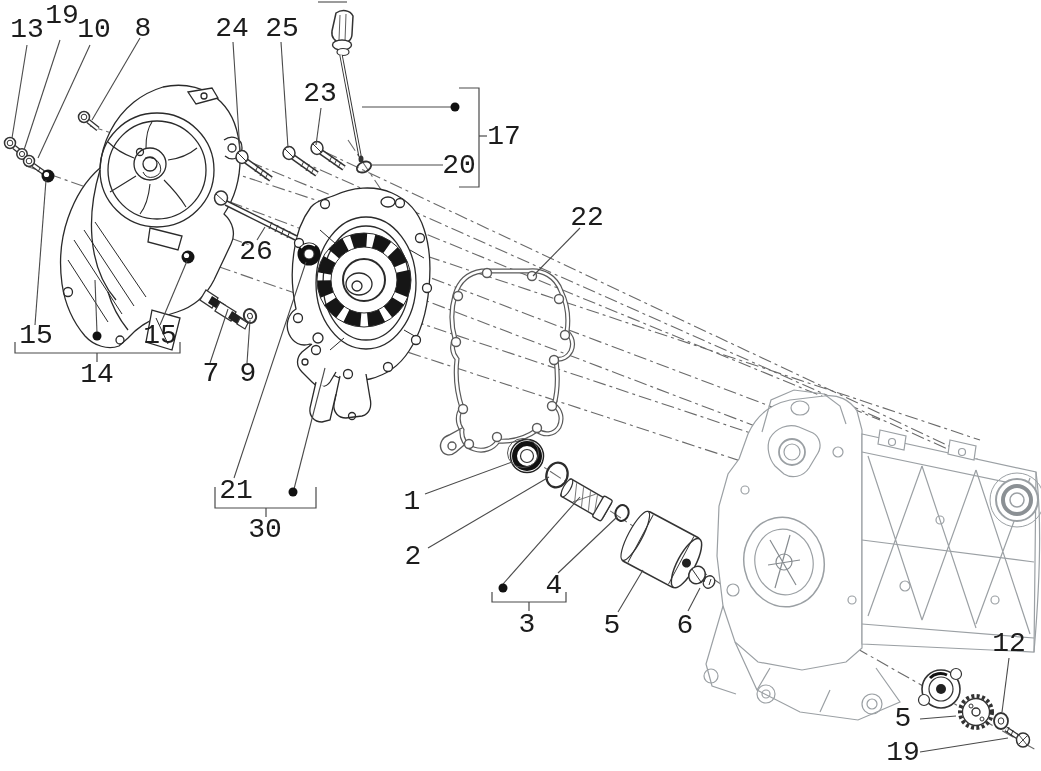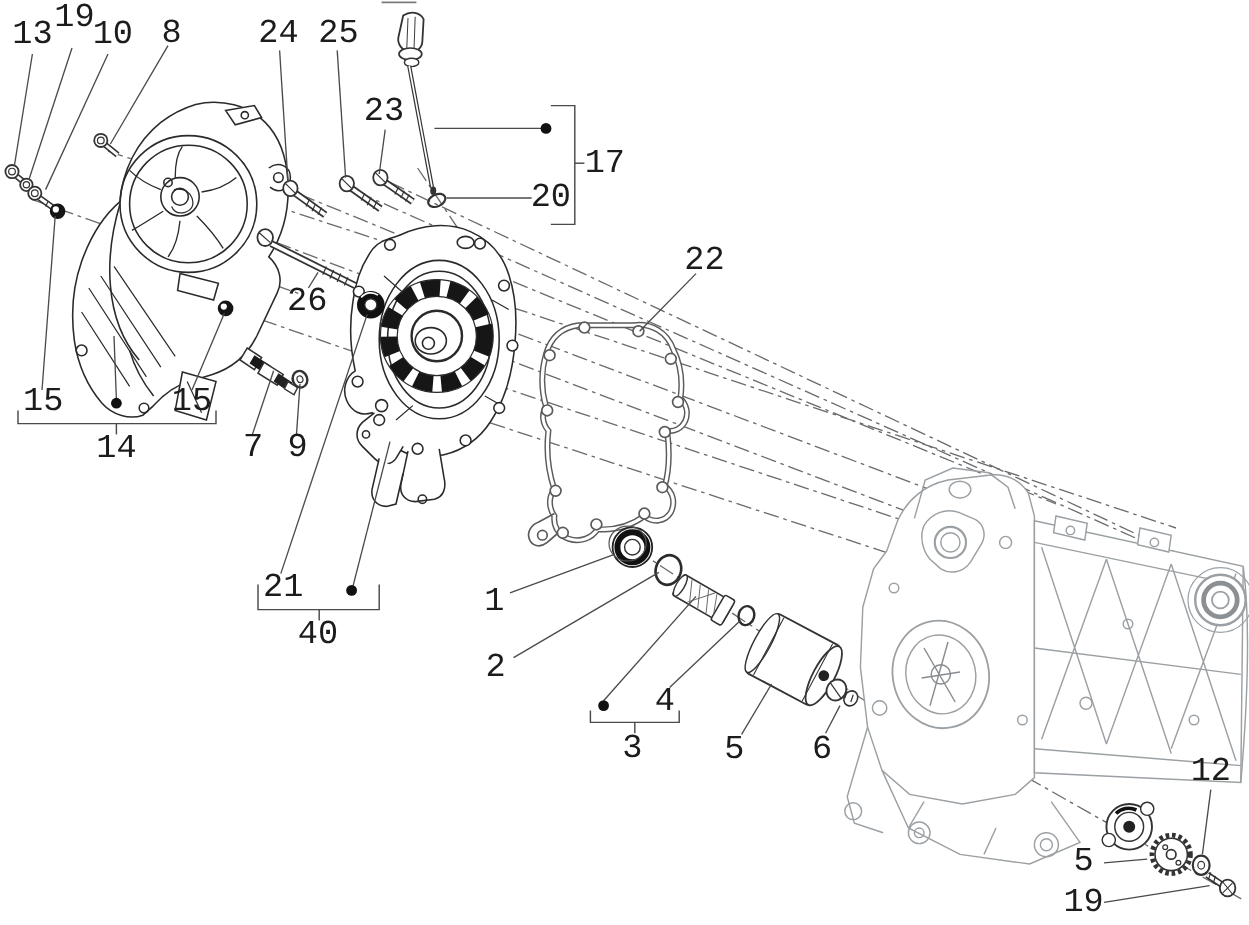--- a/index.html
+++ b/index.html
@@ -376,21 +376,21 @@
   <div class="plabel" style="left:504px;top:137px">17</div>
   <div class="plabel" style="left:459px;top:166px">20</div>
   <div class="plabel" style="left:587px;top:218px">22</div>
   <div class="plabel" style="left:256px;top:252px">26</div>
   <div class="plabel" style="left:36px;top:336px">15</div>
   <div class="plabel" style="left:97px;top:375px">14</div>
   <div class="plabel" style="left:160px;top:336px">15</div>
   <div class="plabel" style="left:211px;top:374px">7</div>
   <div class="plabel" style="left:248px;top:374px">9</div>
   <div class="plabel" style="left:236px;top:491px">21</div>
-  <div class="plabel" style="left:265px;top:530px">40</div>
+  <div class="plabel" style="left:265px;top:530px">30</div>
   <div class="plabel" style="left:412px;top:502px">1</div>
   <div class="plabel" style="left:413px;top:557px">2</div>
   <div class="plabel" style="left:527px;top:625px">3</div>
   <div class="plabel" style="left:554px;top:586px">4</div>
   <div class="plabel" style="left:612px;top:626px">5</div>
   <div class="plabel" style="left:685px;top:626px">6</div>
   <div class="plabel" style="left:903px;top:719px">5</div>
   <div class="plabel" style="left:903px;top:753px">19</div>
   <div class="plabel" style="left:1009px;top:644px">12</div>
 

